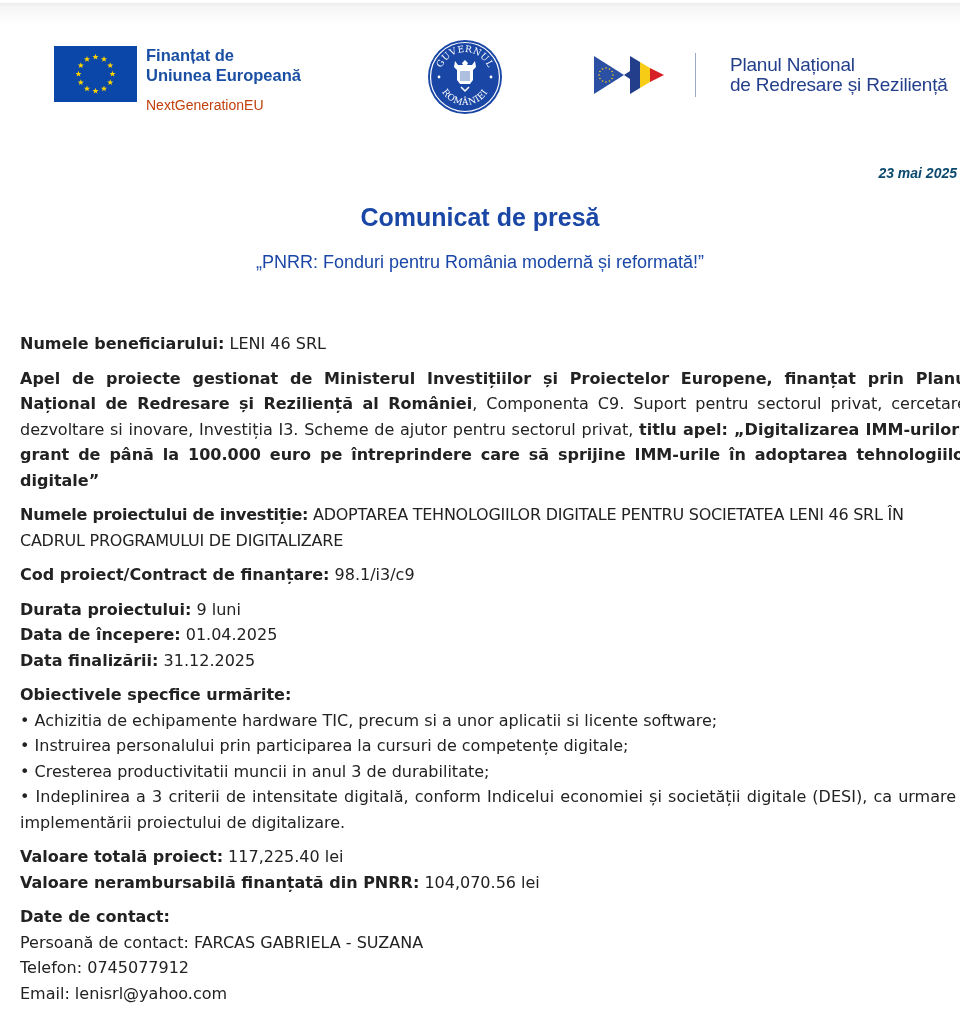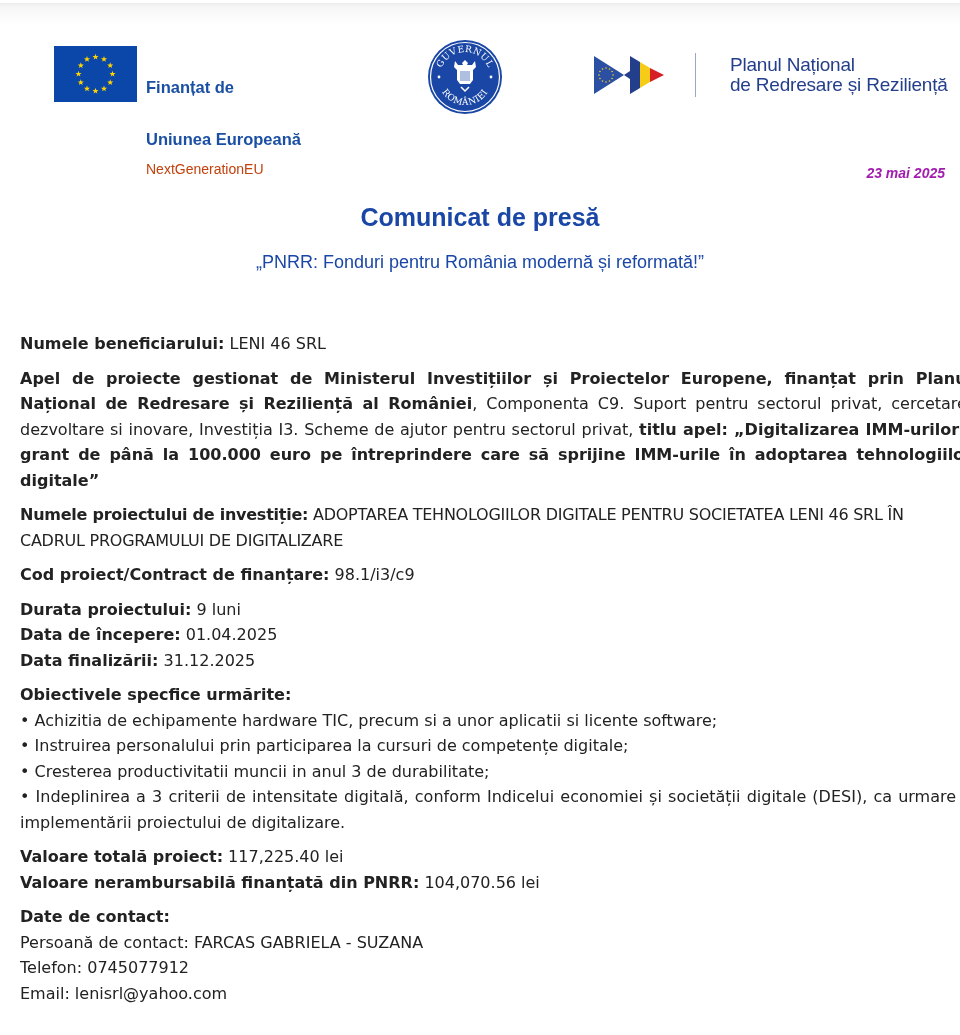--- a/index.html
+++ b/index.html
@@ -38,21 +38,20 @@
     .eu-text {
       margin-left: 9px;
       margin-top: -1px;
       font-family: "Liberation Sans", sans-serif;
     }
     .eu-text .l1, .eu-text .l2 {
       font-weight: bold;
       color: #1a4fa3;
       font-size: 16.5px;
       line-height: 20px;
-      margin-top: 32px;
     }
     .eu-text .l3 {
       color: #c2410c;
       font-size: 14px;
       line-height: 20px;
       margin-top: 10px;
     }
     .logo-gov {
       position: absolute;
       left: 426px; top: 38px;
@@ -75,25 +74,25 @@
     .pnrr-text {
       font-family: "Liberation Sans", sans-serif;
       color: #233e8b;
       font-size: 19px;
       line-height: 20px;
       letter-spacing: -0.2px;
     }
     
     .date {
       position: absolute;
-      right: 15px; top: 165px;
+      right: 3px; top: 165px;
       font-family: "Liberation Sans", sans-serif;
       font-style: italic;
       font-weight: bold;
-      color: #a21caf;
+      color: #0c4a6e;
       font-size: 14px;
       text-align: right;
     }
     .title {
       position: absolute;
       left: 0; top: 201px;
       width: 960px;
       text-align: center;
       font-family: "Liberation Sans", sans-serif;
       font-weight: bold;

